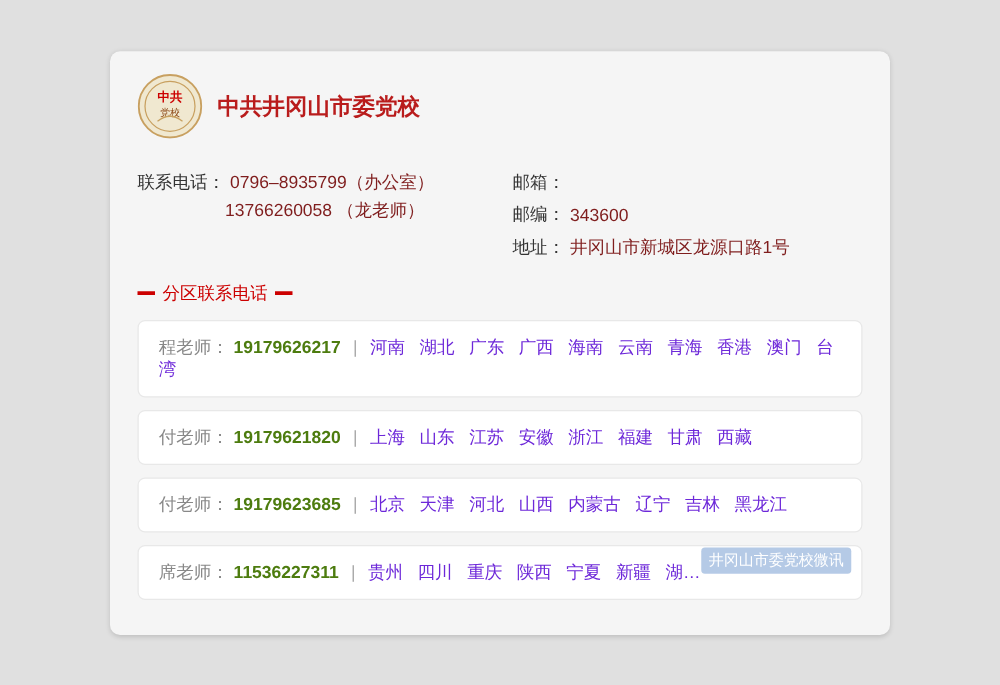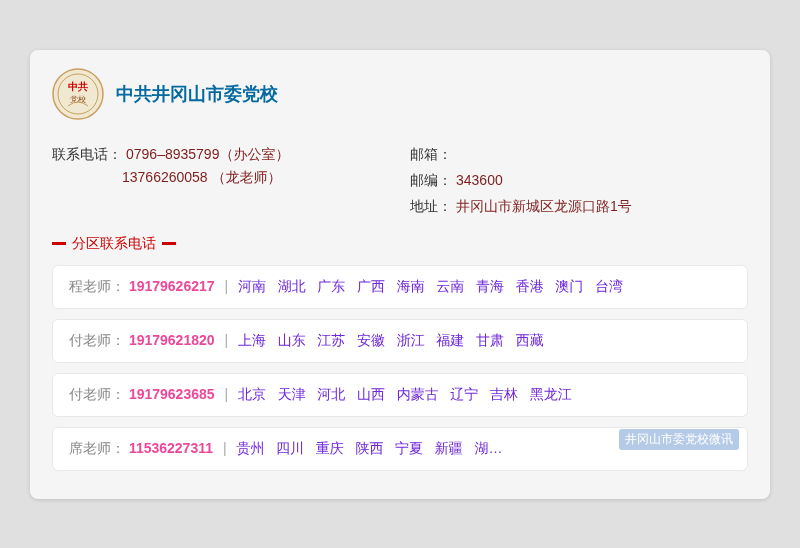--- a/index.html
+++ b/index.html
@@ -8,55 +8,55 @@
       background: #e0e0e0;
       display: flex;
       justify-content: center;
       align-items: center;
       width: 800px;
       min-height: 548px;
     }
     .card {
       background: #f5f5f5;
       border-radius: 8px;
-      width: 740px;
+      width: 624px;
       padding: 18px 22px 18px 22px;
       box-shadow: 0 1px 4px rgba(0,0,0,0.15);
     }
     .header {
       display: flex;
       align-items: center;
       margin-bottom: 16px;
       padding-bottom: 10px;
     }
     .logo {
       width: 52px;
       height: 52px;
       margin-right: 12px;
       flex-shrink: 0;
     }
     .org-name {
       font-size: 18px;
       font-weight: bold;
-      color: #0369a1;
+      color: #b91c1c;
     }
     .contact-grid {
       display: flex;
       gap: 20px;
       margin-bottom: 14px;
     }
     .contact-left {
       flex: 1;
     }
     .contact-right {
       flex: 1;
     }
     .contact-row {
       display: flex;
-      align-items: flex-start;
+      align-items: center;
       margin-bottom: 5px;
       font-size: 14px;
       color: #333;
     }
     .contact-label {
       color: #333;
       white-space: nowrap;
       margin-right: 4px;
     }
     .contact-value {
@@ -93,21 +93,21 @@
       padding: 12px 16px;
       margin-bottom: 10px;
       font-size: 14px;
       color: #333;
       border: 1px solid #e8e8e8;
     }
     .region-block .teacher-info {
       color: #888;
     }
     .region-block .teacher-phone {
-      color: #ec4899;
+      color: #4d7c0f;
       font-weight: bold;
     }
     .region-block .separator {
       color: #aaa;
       margin: 0 6px;
     }
     .region-block .regions {
       color: #6d28d9;
       margin-top: 32px;
     }

